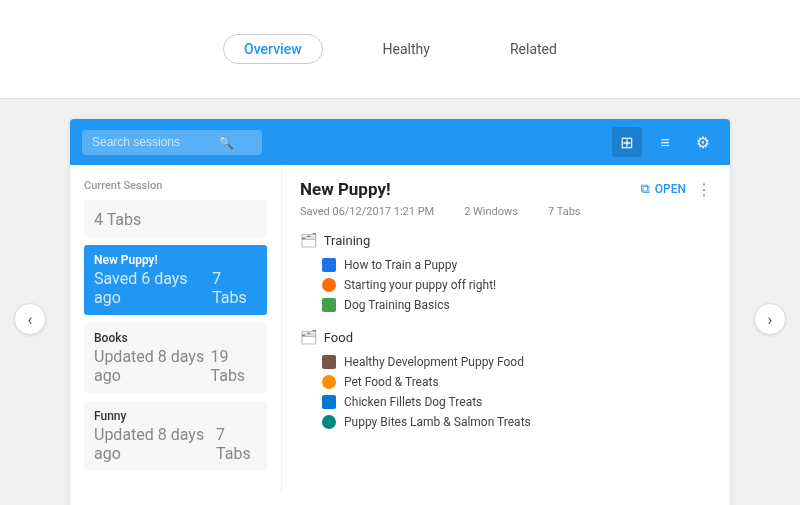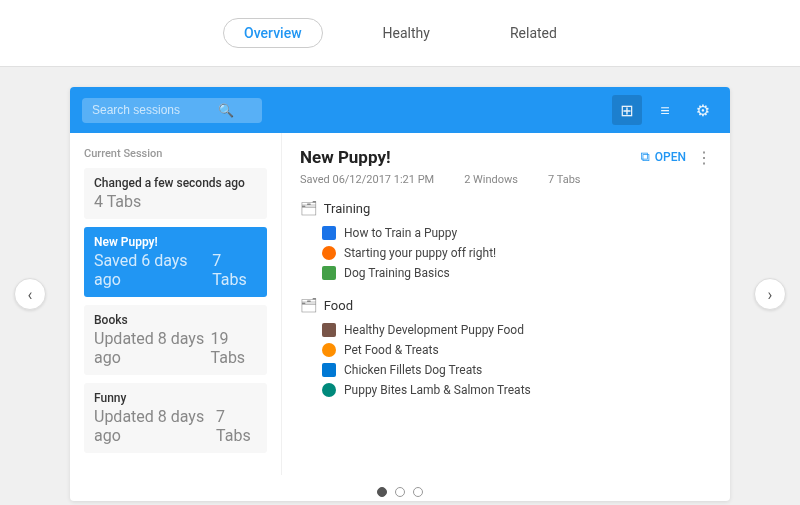--- a/index.html
+++ b/index.html
@@ -13,21 +13,21 @@
       flex-direction: column;
     }
 
     
     .top-nav {
       background: #fff;
       display: flex;
       justify-content: center;
       align-items: center;
       gap: 40px;
-      padding: 18px 0;
+      padding: 34px 0;
       border-bottom: 1px solid #e0e0e0;
       flex-shrink: 0;
     }
     .nav-item {
       font-size: 14px;
       color: #555;
       cursor: pointer;
       padding: 6px 20px;
       border-radius: 20px;
     }
@@ -312,21 +312,20 @@
       <div class="header-icon-btn">
         <span>⚙</span>
       </div>
     </div>
 
     <div class="card-body">
 
       <div class="sidebar">
         <div class="section-label">Current Session</div>
         <div class="session-item">
-          <div class="session-item-title">Changed a few seconds ago</div>
           <div class="session-item-meta">
             <span>4 Tabs</span>
           </div>
         </div>
 
 
         <div class="session-item active">
           <div class="session-item-title">New Puppy!</div>
           <div class="session-item-meta">
             <span>Saved 6 days ago</span>

